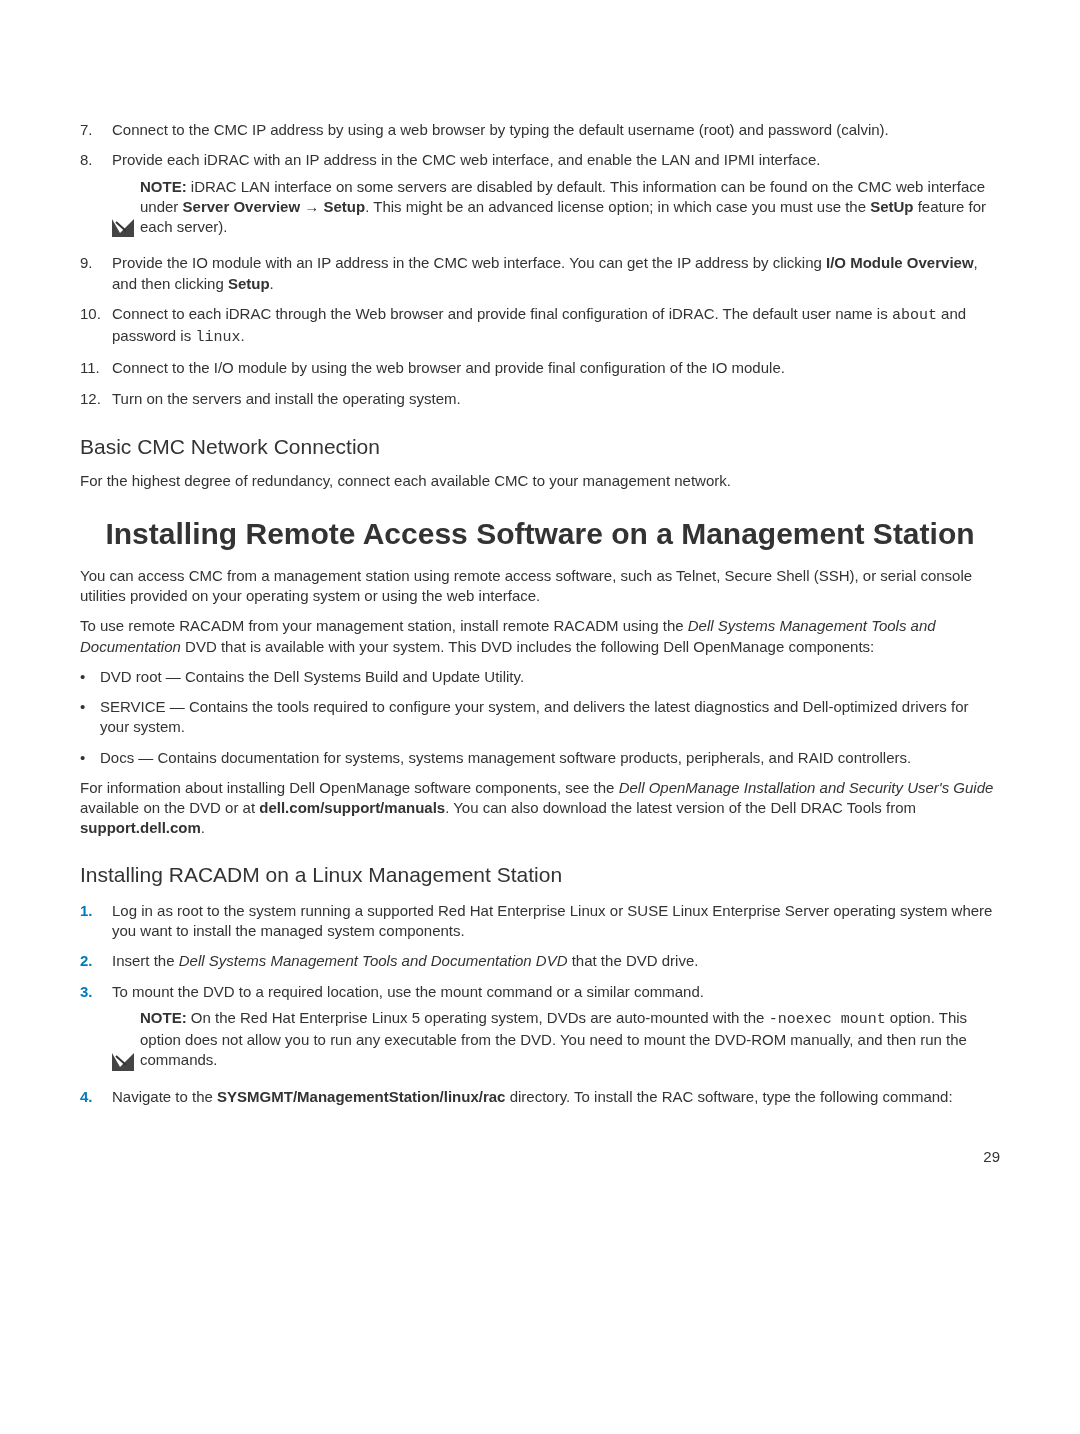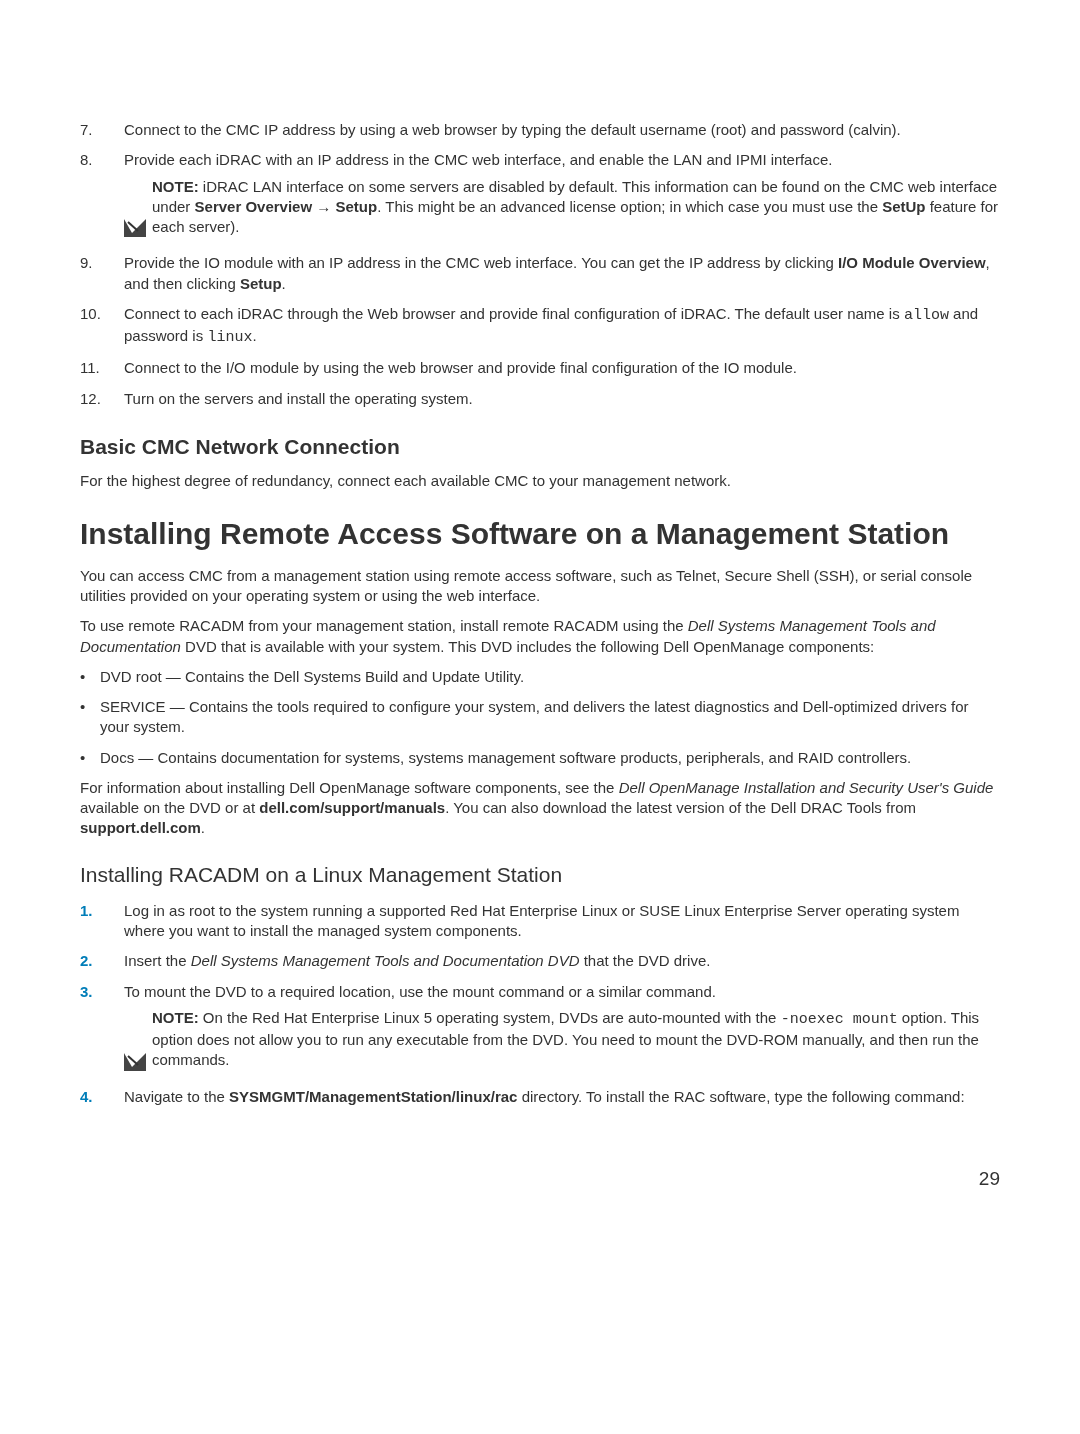--- a/index.html
+++ b/index.html
@@ -19,46 +19,46 @@
   ol.numbered > li {
     display: flex;
     margin-bottom: 10px;
   }
   ol.numbered > li > .num {
     width: 32px;
     flex-shrink: 0;
   }
   ol.numbered > li > .content {
     flex: 1;
-    margin-left: 12px;
   }
   .note-block {
     display: flex;
     margin-top: 6px;
     margin-bottom: 6px;
     align-items: flex-end;
   }
   .note-icon {
     width: 22px;
     height: 18px;
     flex-shrink: 0;
     margin-right: 6px;
     margin-top: 1px;
   }
   .note-icon svg { display:block; }
   h2.section {
     font-size: 21px;
-    font-weight: bold;
+    font-weight: normal;
     margin: 24px 0 10px 0;
   }
   h1.main {
     font-size: 30px;
     font-weight: bold;
     margin: 26px 0 14px 0;
     line-height: 1.15;
+    text-align: center;
   }
   h2.sub {
     font-size: 21px;
     font-weight: normal;
     margin: 22px 0 12px 0;
   }
   ul.bullets {
     list-style: none;
     padding: 0;
     margin: 4px 0 10px 0;
@@ -71,22 +71,22 @@
   ul.bullets > li::before {
     content: "•";
     width: 20px;
     flex-shrink: 0;
   }
   .mono { font-family: "Courier New", monospace; }
   .bold { font-weight: bold; }
   .italic { font-style: italic; }
   .page-num {
     text-align: right;
-    margin-top: 59px;
-    font-size: 19px;
+    margin-top: 40px;
+    font-size: 15px;
   }
   p.para { margin: 0 0 10px 0; }
   .step-colored .num { color: #007db8; font-weight: bold; }
 </style>
 </head>
 <body>
 
 <ol class="numbered">
 
   <li>
@@ -116,21 +116,21 @@
   <li>
     <span class="num">9.</span>
     <span class="content">
       <span>Provide the IO module with an IP address in the CMC web interface. You can get the IP address by clicking </span><span class="bold">I/O Module Overview</span><span>, and then clicking </span><span class="bold">Setup</span><span>.</span>
     </span>
   </li>
 
   <li>
     <span class="num">10.</span>
     <span class="content">
-      <span>Connect to each iDRAC through the Web browser and provide final configuration of iDRAC. The default user name is </span><span class="mono">allow</span><span> and password is </span><span class="mono">linux</span><span>.</span>
+      <span>Connect to each iDRAC through the Web browser and provide final configuration of iDRAC. The default user name is </span><span class="mono">about</span><span> and password is </span><span class="mono">linux</span><span>.</span>
     </span>
   </li>
 
   <li>
     <span class="num">11.</span>
     <span class="content">Connect to the I/O module by using the web browser and provide final configuration of the IO module.</span>
   </li>
 
   <li>
     <span class="num">12.</span>

